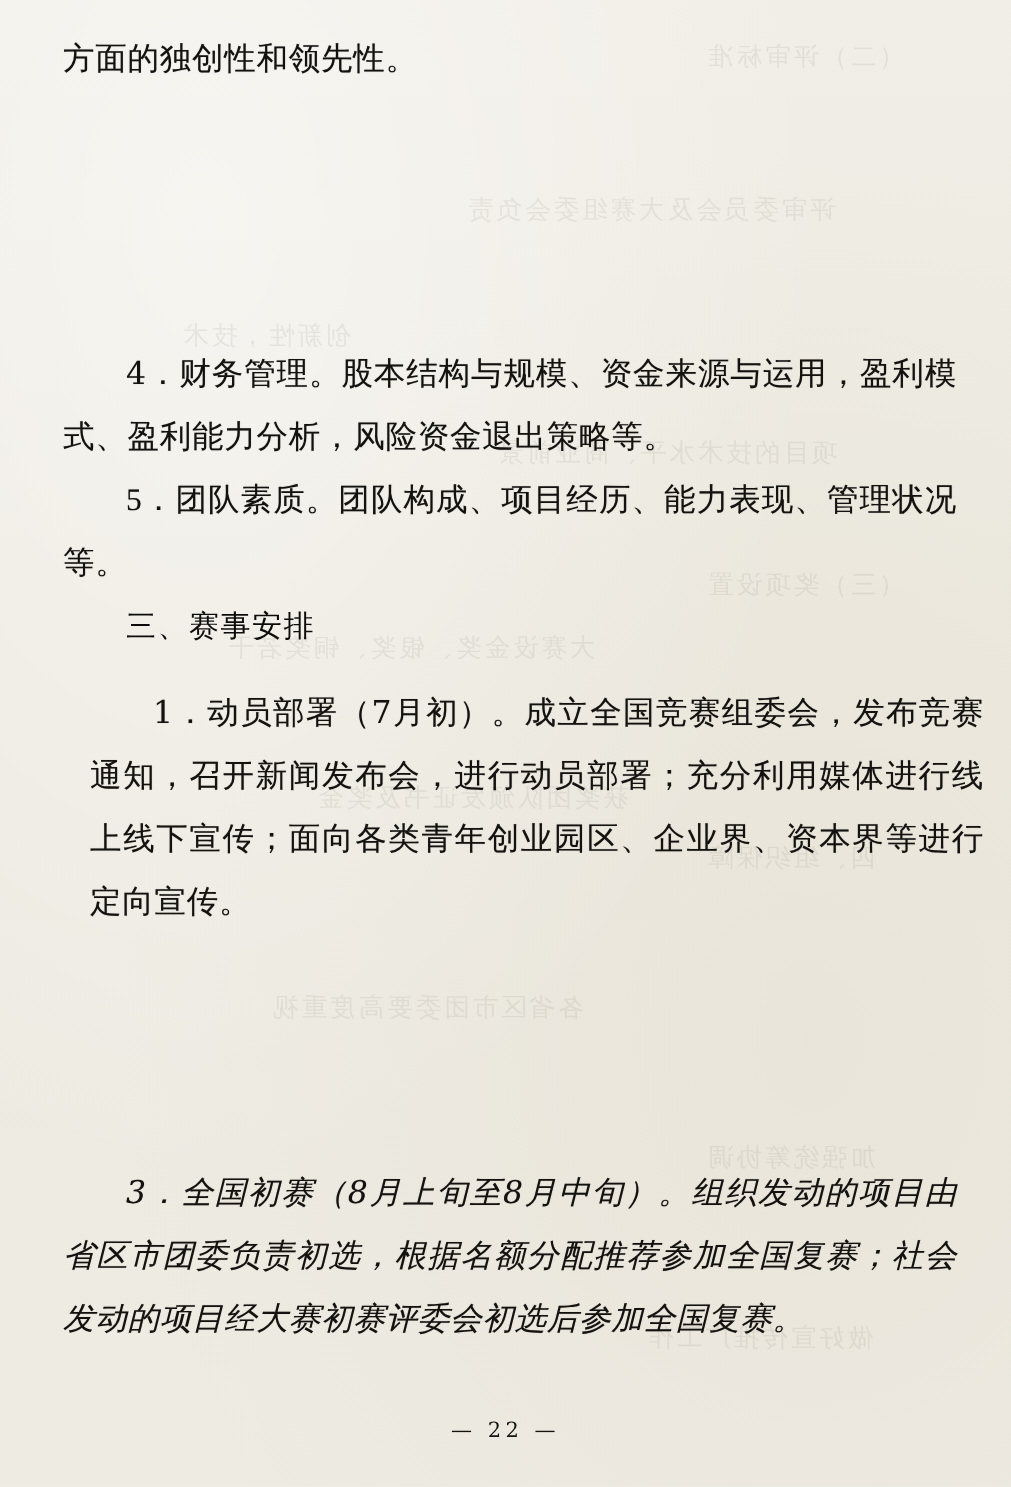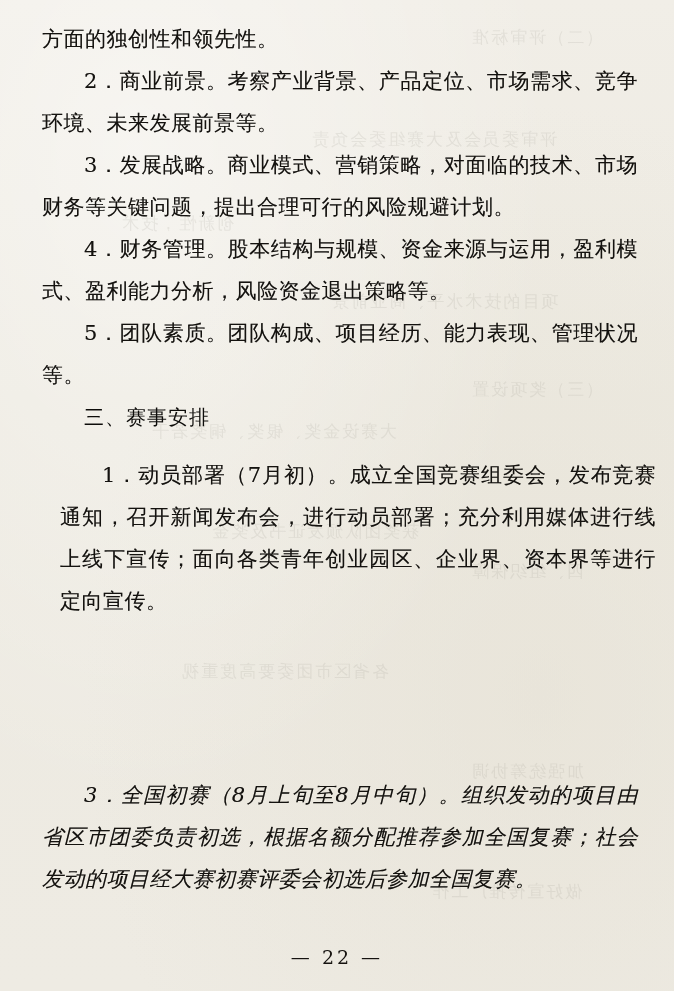--- a/index.html
+++ b/index.html
@@ -74,21 +74,21 @@
     text-indent: 42px;
     font-family: "DejaVu Serif", serif;
     letter-spacing: 1px;
   }
   .pagenum {
     position: absolute;
     left: 0;
     width: 674px;
     text-align: center;
     color: #15120f;
-    font-size: 19px;
+    font-size: 14px;
     font-family: "DejaVu Serif", serif;
     letter-spacing: 3px;
   }
 </style>
 </head>
 <body>
 
 <div class="page">
 
   <div class="ghost-layer">
@@ -102,27 +102,25 @@
     <div class="ghost" style="left:470px; top:560px;">四、组织保障</div>
     <div class="ghost" style="left:180px; top:660px;">各省区市团委要高度重视</div>
     <div class="ghost" style="left:470px; top:760px;">加强统筹协调</div>
     <div class="ghost" style="left:430px; top:880px;">做好宣传推广工作</div>
   </div>
 
   <div class="content">
 
     <div class="para" style="top:18px;">方面的独创性和领先性。</div>
 
-    <div class="para indent" style="top:60px;">2．商业前景。考察产业背景、产品定位、市场需求、竞争环境、未来发展前景等。</div>
 
-    <div class="para indent" style="top:144px;">3．发展战略。商业模式、营销策略，对面临的技术、市场财务等关键问题，提出合理可行的风险规避计划。</div>
 
     <div class="para indent" style="top:228px;">4．财务管理。股本结构与规模、资金来源与运用，盈利模式、盈利能力分析，风险资金退出策略等。</div>
 
-    <div class="para indent" style="top:312px;">5．团队素质。团队构成、项目经历、能力表现、管理状况等。</div>
+    <div class="para indent" style="top:312px;font-family:Liberation Serif, serif;">5．团队素质。团队构成、项目经历、能力表现、管理状况等。</div>
 
     <div class="heading" style="top:396px;">三、赛事安排</div>
 
     <div class="para indent" style="top:454px;margin-left:18px;">1．动员部署（7月初）。成立全国竞赛组委会，发布竞赛通知，召开新闻发布会，进行动员部署；充分利用媒体进行线上线下宣传；面向各类青年创业园区、企业界、资本界等进行定向宣传。</div>
 
 
     <div class="para indent" style="top:774px;font-style:italic;">3．全国初赛（8月上旬至8月中旬）。组织发动的项目由省区市团委负责初选，根据名额分配推荐参加全国复赛；社会发动的项目经大赛初赛评委会初选后参加全国复赛。</div>
 
 
     <div class="pagenum" style="top:946px;">— 22 —</div>

